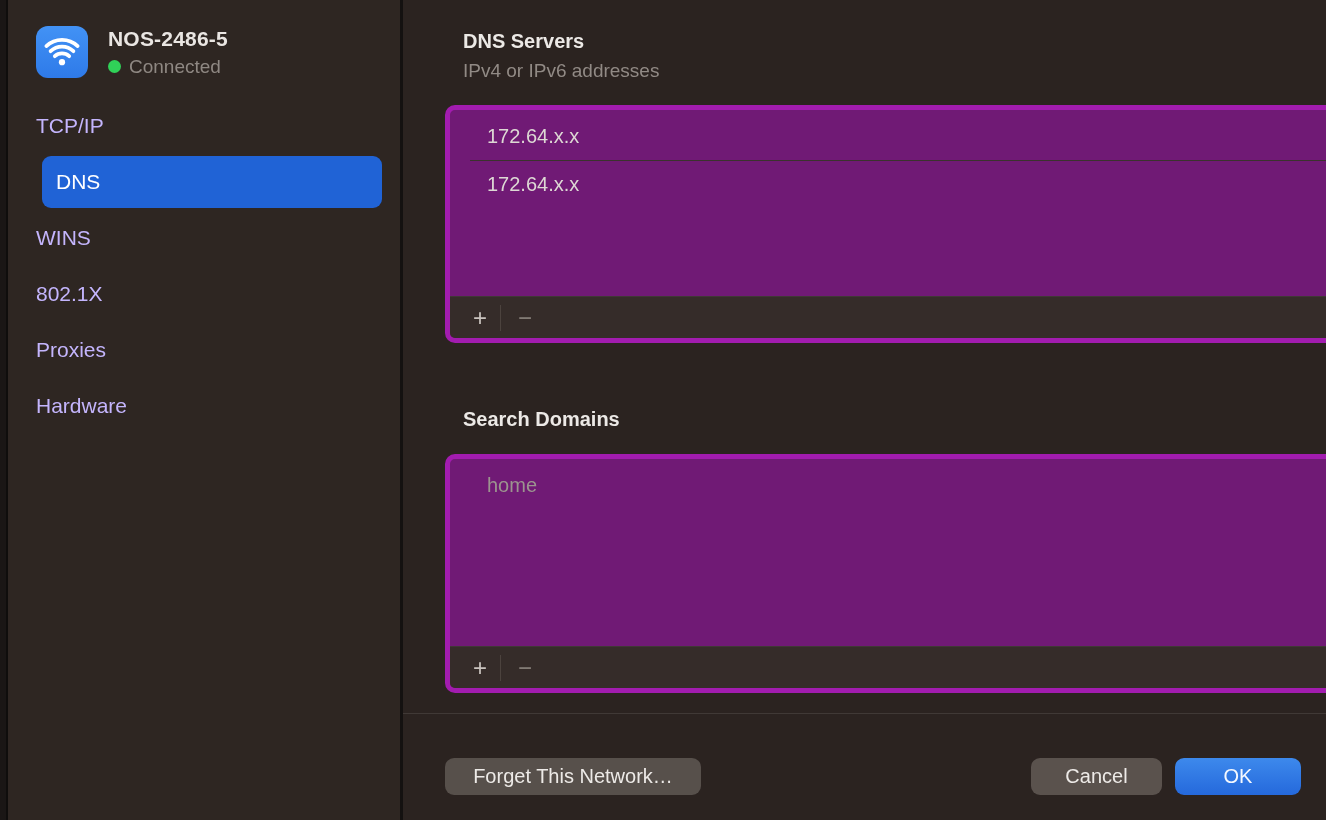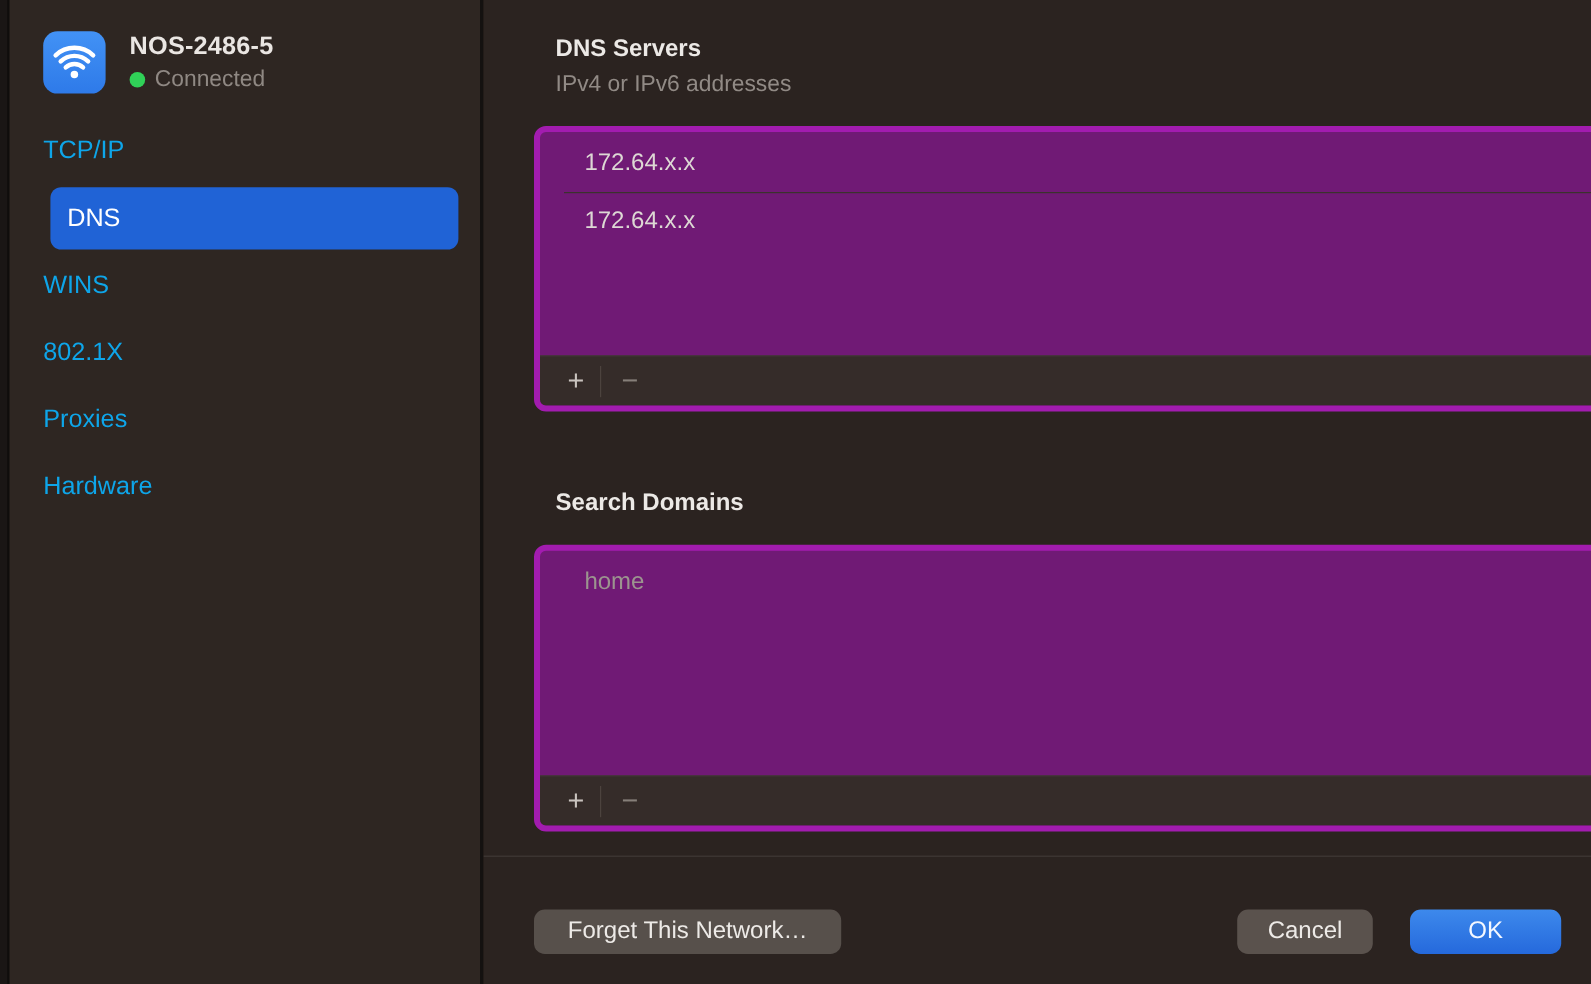--- a/index.html
+++ b/index.html
@@ -33,21 +33,21 @@
   .wifi-badge svg { width:44px; height:44px; }
   .net-name { font-size:21px; font-weight:700; color:#eae6e3; letter-spacing:.2px; }
   .net-status { display:flex; align-items:center; gap:8px; margin-top:5px; }
   .status-dot { width:13px; height:13px; border-radius:50%; background:#30d158; }
   .status-text { font-size:19px; color:#8f8883; }
 
   .nav { position:absolute; left:14px; top:100px; width:360px; }
   .nav-item {
     height:52px; margin-bottom:4px; border-radius:9px;
     display:flex; align-items:center; padding-left:14px;
-    font-size:21px; color:#0ea5e9; cursor:default;
+    font-size:21px; color:#c4b5fd; cursor:default;
   }
   .nav-item.selected { background:#2063d6; color:#ffffff;margin-left:20px; }
 
   
   .main { position:absolute; left:403px; top:0; width:923px; height:100%; background:#2b2320; }
 
   .sec-title { position:absolute; left:60px; font-size:20px; font-weight:700; color:#ece9e6; }
   .sec-sub   { position:absolute; left:60px; font-size:19px; color:#918a85; }
 
   .listbox {
@@ -79,21 +79,21 @@
 
   .hdivider { position:absolute; left:0; right:0; top:713px; height:1px; background:rgba(255,255,255,0.10); }
 
   
   .btn {
     position:absolute; top:758px; height:37px; border:none; border-radius:9px;
     font-family:"Liberation Sans", sans-serif; font-size:20px; color:#edeae7;
     display:flex; align-items:center; justify-content:center; cursor:default;
   }
   .btn-forget { left:42px; width:256px; background:#57504b; }
-  .btn-cancel { left:628px; width:113px; background:#5a524d; }
+  .btn-cancel { left:628px; width:131px; background:#5a524d; }
   .btn-ok     { left:772px; width:126px; color:#f4f8ff;
                 background:linear-gradient(180deg,#3d89ec 0%,#2569dc 100%); }
 </style>
 </head>
 <body>
 
 <div class="window">
   <div class="left-strip"></div>
 
   <aside class="sidebar">

